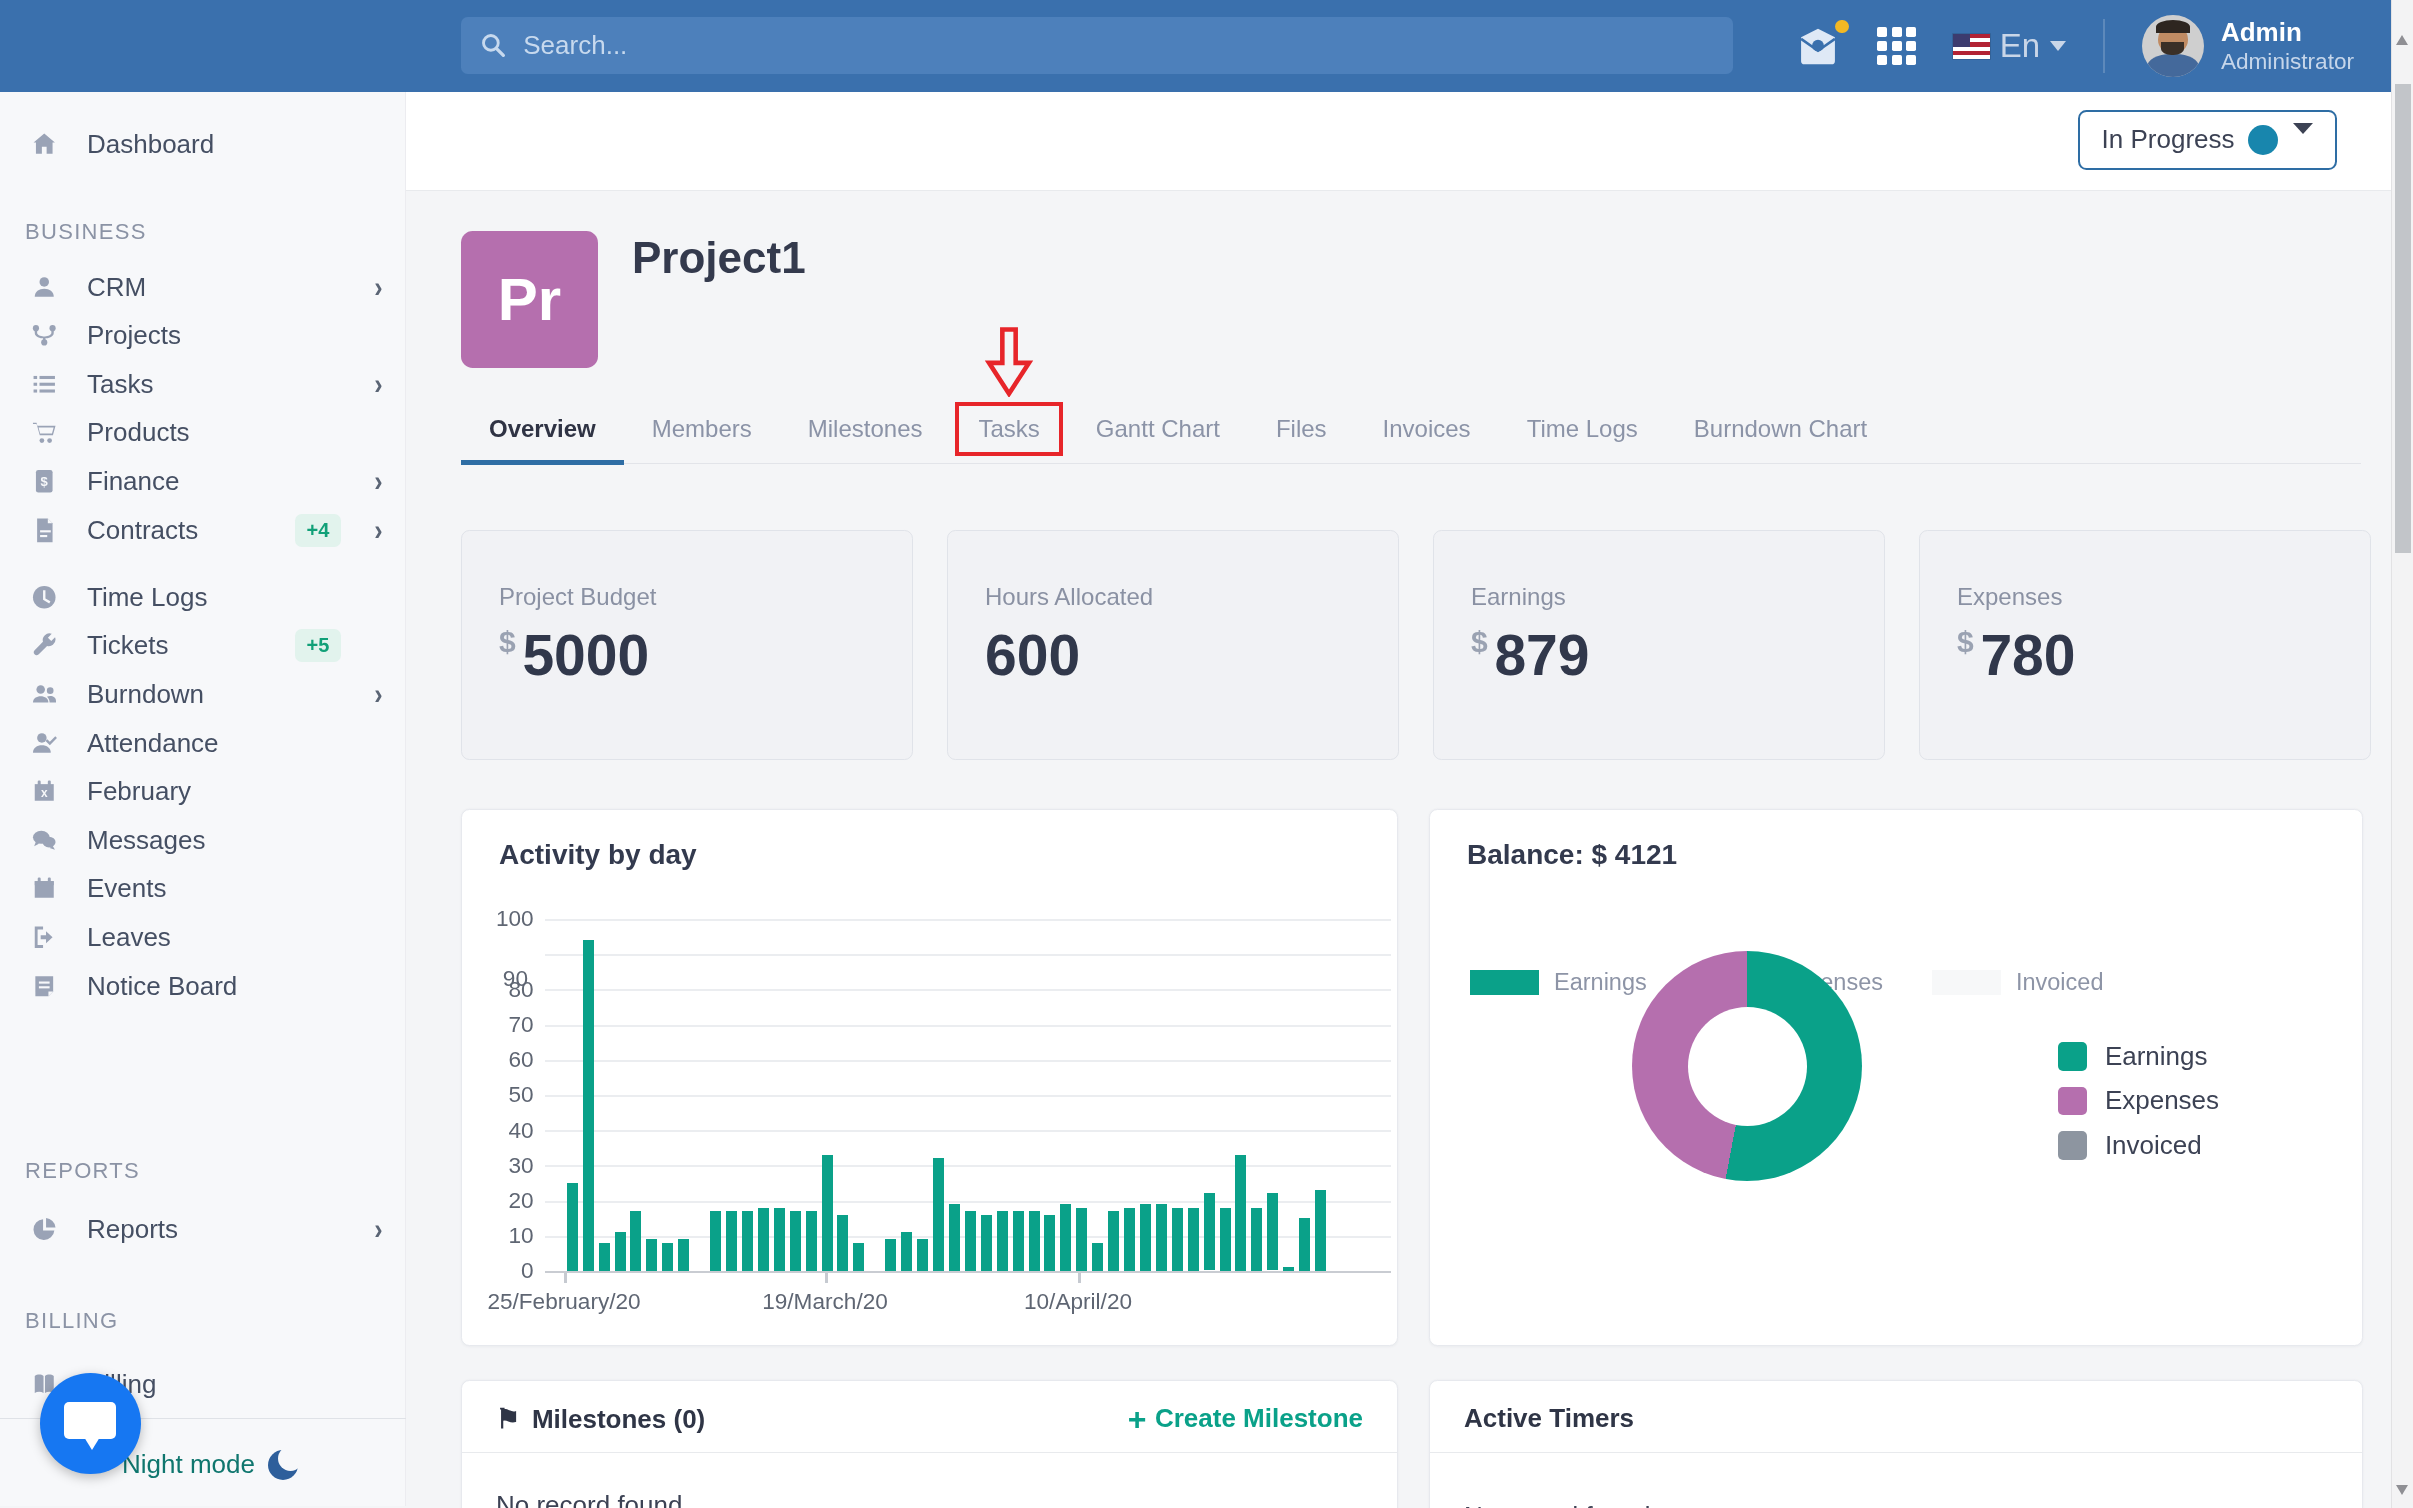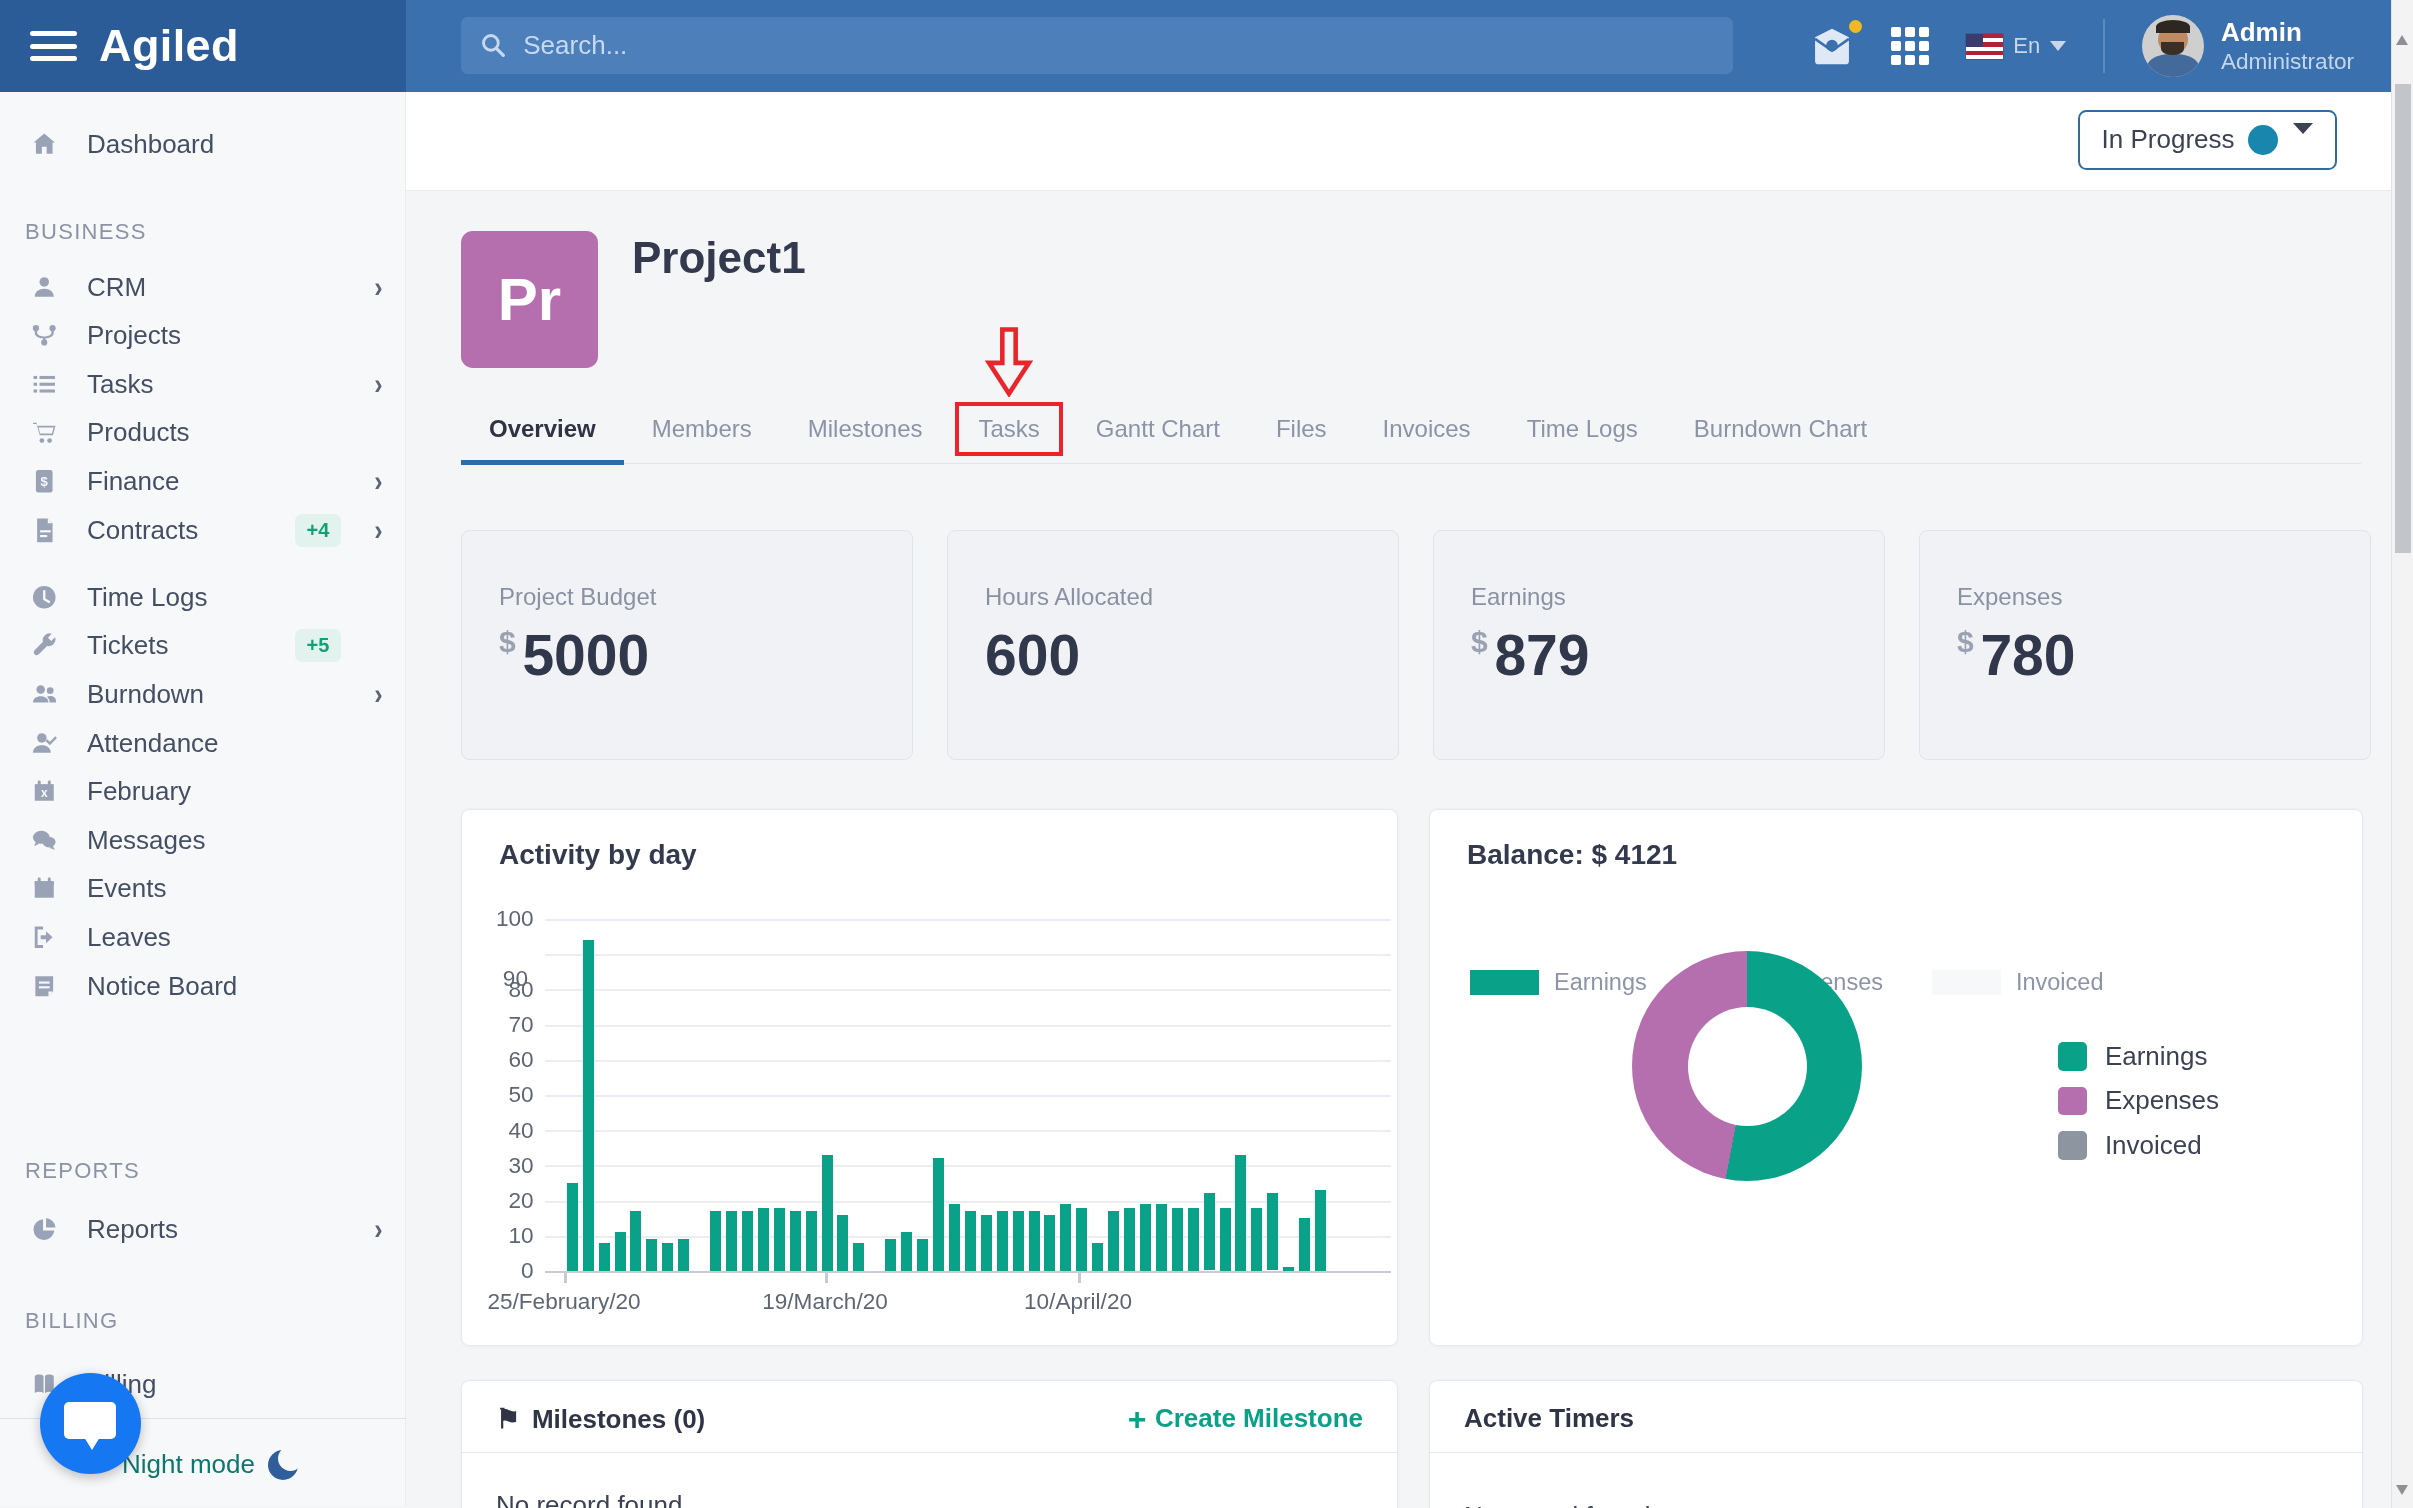--- a/index.html
+++ b/index.html
@@ -16,21 +16,21 @@
   .searchbox input{flex:1;background:transparent;border:none;outline:none;color:#e8f0fa;font-size:26px;font-family:"Liberation Sans",sans-serif;}
   .searchbox input::placeholder{color:#c7d9ee;}
   .nav-right{position:absolute;right:59px;top:0;height:92px;display:flex;align-items:center;gap:37px;}
   .navicon{position:relative;display:flex;align-items:center;cursor:pointer;}
   .dot-badge{position:absolute;top:-6.7px;right:-8.4px;width:13.4px;height:13.4px;border-radius:50%;background:#f2b824;}
   .gridicon{display:grid;grid-template-columns:repeat(3,10px);grid-gap:4.2px;cursor:pointer;}
   .gridicon span{width:10px;height:10px;background:#fff;border-radius:1.7px;}
   .lang{display:flex;align-items:center;gap:10px;cursor:pointer;}
   .flag{width:37px;height:25px;background:repeating-linear-gradient(180deg,#b22234 0 4.2px,#fff 4.2px 8.4px);position:relative;box-shadow:0 0 0 0.8px rgba(0,0,0,.15);}
   .flag:before{content:"";position:absolute;left:0;top:0;width:17px;height:13.4px;background:#3c3b6e;}
-  .lang-label{color:#c9d6e8;font-size:22px;text-align:center;}
+  .lang-label{color:#c9d6e8;font-size:33px;text-align:center;}
   .caret{width:0;height:0;border-left:8.4px solid transparent;border-right:8.4px solid transparent;border-top:10px solid #c9d6e8;}
   .nav-divider{width:1.7px;height:54px;background:rgba(255,255,255,.18);}
   .userchip{display:flex;align-items:center;gap:17px;cursor:pointer;}
   .avatar{width:62px;height:62px;border-radius:50%;overflow:hidden;position:relative;background:#cfcfcf;}
   .avatar .head{position:absolute;left:16px;top:10px;width:30px;height:28.5px;border-radius:50%;background:#c08b63;}
   .avatar .hair{position:absolute;left:14.2px;top:5px;width:34px;height:13.4px;border-radius:50% 50% 0 0;background:#2e2620;}
   .avatar .beard{position:absolute;left:19px;top:27px;width:23.5px;height:13.4px;border-radius:0 0 45% 45%;background:#3a2f27;}
   .avatar .shirt{position:absolute;left:5px;top:39px;width:52px;height:28.5px;border-radius:45% 45% 0 0;background:#44699b;}
   .username{color:#fff;font-size:26px;font-weight:bold;line-height:1.2;}
   .userrole{color:#c6d6ea;font-size:22.6px;}
@@ -108,28 +108,20 @@
   
   .scrollbar{position:absolute;right:0;top:0;width:22px;height:1508px;background:#f3f3f4;border-left:0.8px solid #e2e2e4;z-index:60;}
   .sb-thumb{position:absolute;left:2.5px;top:84px;width:16px;height:469px;background:#c2c5c9;cursor:pointer;}
   .sb-up{position:absolute;left:4.2px;top:35px;width:0;height:0;border-left:6.7px solid transparent;border-right:6.7px solid transparent;border-bottom:10px solid #8f8f94;}
   .sb-down{position:absolute;left:4.2px;bottom:13.4px;width:0;height:0;border-left:6.7px solid transparent;border-right:6.7px solid transparent;border-top:10px solid #8f8f94;}
 </style>
 </head>
 <body>
 
 <div class="navbar">
-  <div class="nav-left">
-    <div class="hamburger">
-        <div></div>
-        <div></div>
-        <div></div>
-      </div>
-    <div class="brand">Agiled</div>
-  </div>
   <div class="searchbox">
     <svg width="28.5" height="28.5" viewBox="0 0 24 24">
         <circle cx="10" cy="10" r="6.2" fill="none" stroke="#c7d9ee" stroke-width="2.4"></circle>
         <line x1="14.6" y1="14.6" x2="20.5" y2="20.5" stroke="#c7d9ee" stroke-width="2.8" stroke-linecap="round"></line>
       </svg>
     <input style="margin-left: 13.4px;" placeholder="Search...">
   </div>
   <div class="nav-right">
     <div class="navicon">
       <svg width="44" height="39" viewBox="0 0 52 46">

